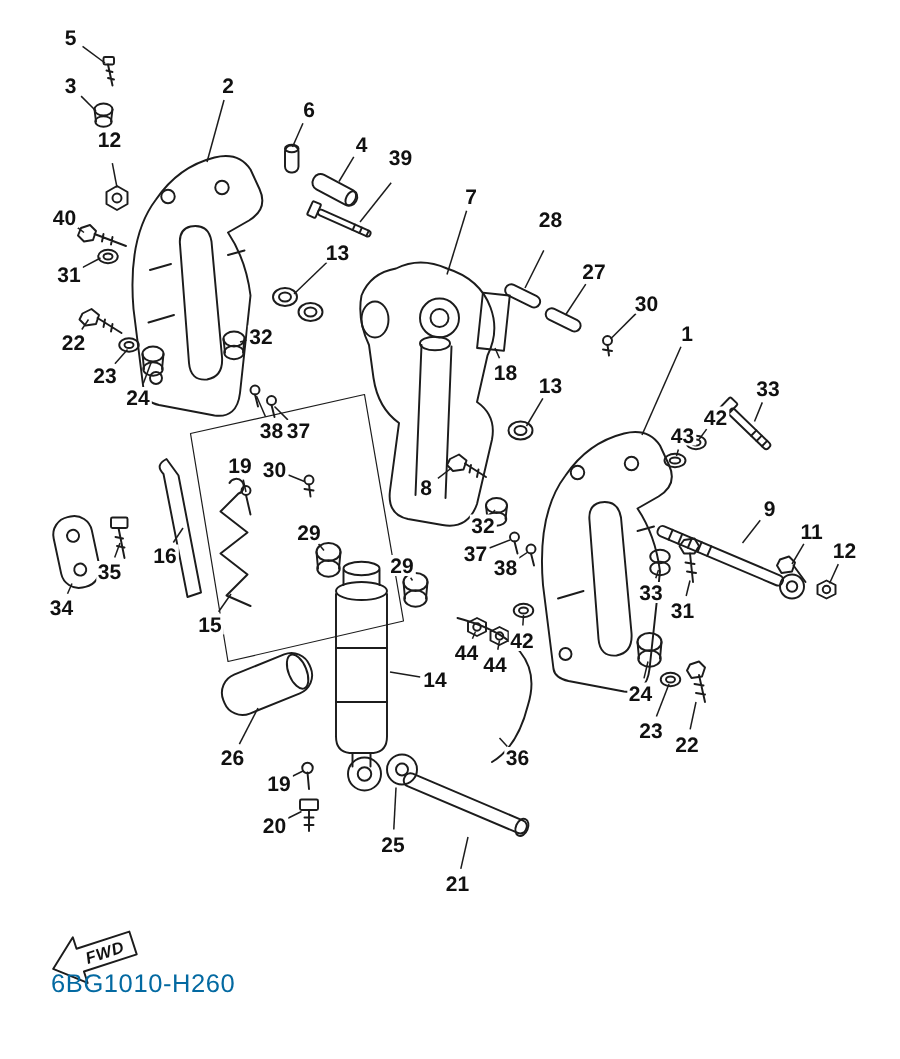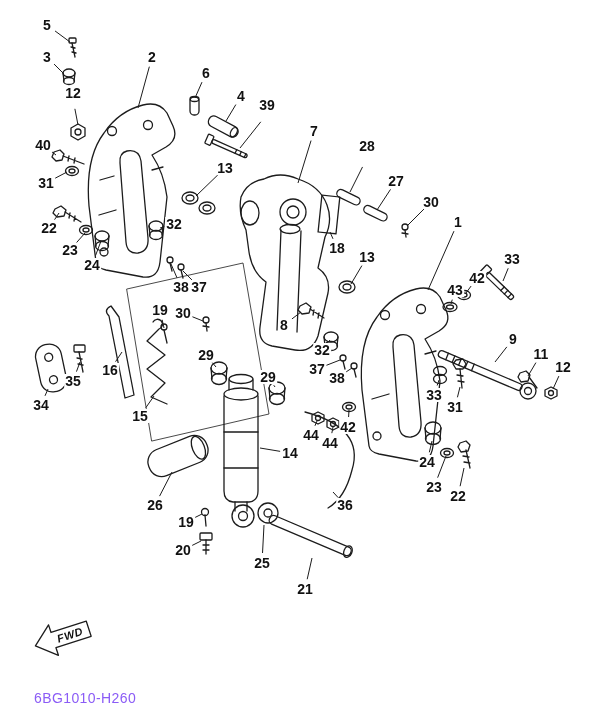--- a/index.html
+++ b/index.html
@@ -10,22 +10,22 @@
   #art-svg { z-index: 1; }
   #leader-svg { z-index: 2; }
   #leader-svg line { stroke: #1c1c1c; stroke-width: 1; }
   #callout-layer { position: absolute; inset: 0; z-index: 3; pointer-events: none; }
   .callout {
     position: absolute; transform: translate(-50%, -50%);
     font-weight: bold; font-size: 14px; line-height: 1; color: #111;
     background: #fff; padding: 0 1px; white-space: nowrap;
   }
   .code {
-    position: absolute; left: 34px; top: 690px; z-index: 3;
-    font-size: 14px; letter-spacing: 0.4px; color: #8b5cf6;
+    position: absolute; left: 34px; top: 646px; z-index: 3;
+    font-size: 17px; letter-spacing: 0.4px; color: #0369a1;
   }
 </style>
 </head>
 <body>
 
 <div class="stage">
 
   <svg id="art-svg" width="600" height="706" viewBox="0 0 600 706">
     <g stroke="#1c1c1c" fill="none" stroke-width="1.3" stroke-linecap="round" stroke-linejoin="round">
 

